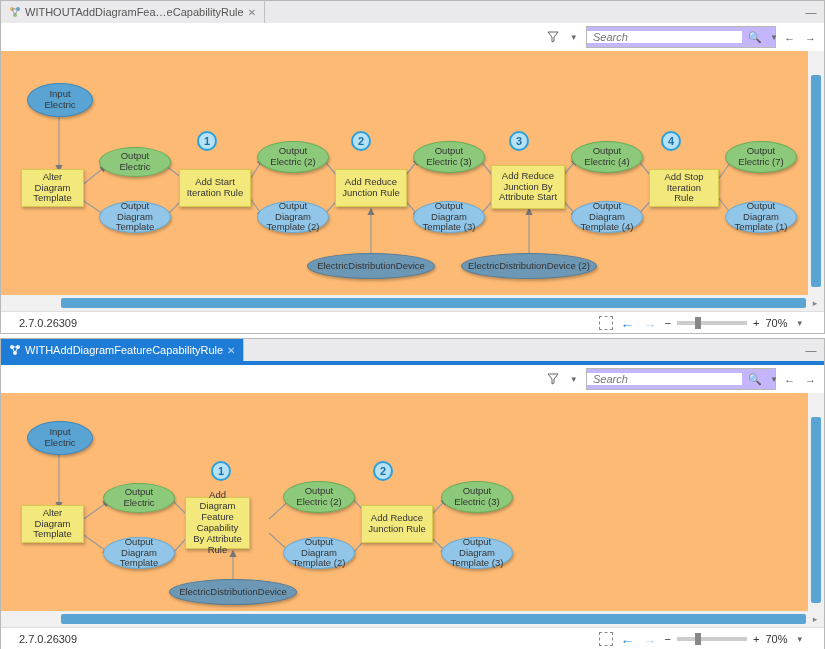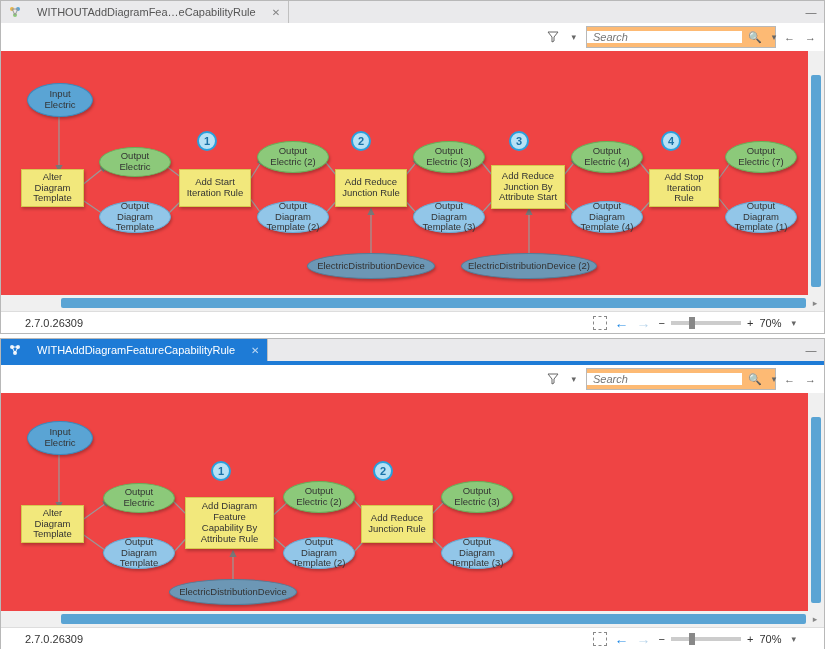--- a/index.html
+++ b/index.html
@@ -1,50 +1,50 @@
 <!DOCTYPE html>
 <html><head>
 <meta charset="utf-8">
 <style>
   *{box-sizing:border-box}
   body{margin:0;font-family:"Segoe UI",Arial,sans-serif;font-size:11px;color:#333;background:#fff;width:825px}
   .panel{border:1px solid #b8b8b8;background:#fff;position:relative}
   .tabbar{height:22px;background:#eaeaec;display:flex;align-items:stretch;position:relative}
-  .tab{display:flex;align-items:center;padding:0 8px;border-right:1px solid #c0c0c0;font-size:11px;gap:16px;cursor:pointer}
+  .tab{display:flex;align-items:center;padding:0 8px;border-right:1px solid #c0c0c0;font-size:11px;gap:4px;cursor:pointer}
   .tab.inactive{background:transparent;color:#555}
   .tab.active{background:#1e7bd6;color:#fff}
   .tab .x{font-size:10px;opacity:.7}
   .tab-icon{width:12px;height:12px;display:inline-block}
   .tab-icon svg{display:block}
   .minbtn{position:absolute;right:4px;top:0;width:18px;height:22px;display:flex;align-items:center;justify-content:center;color:#666}
   .active-stripe{height:4px;background:#1e7bd6}
   .toolbar{height:28px;display:flex;align-items:center;justify-content:flex-end;padding:4px 6px;gap:6px}
   .filter-icn{color:#666;padding:0 2px;display:flex;align-items:center}
-  .search{display:flex;align-items:center;border:1px solid #b8b8b8;height:22px;width:190px;background:#fdba74}
+  .search{display:flex;align-items:center;border:1px solid #b8b8b8;height:22px;width:190px;background:#c4b5fd}
   .search input{flex:1;border:none;outline:none;font-size:11px;padding:0 6px;color:#777;font-style:italic}
   .mag{padding:0 6px;color:#555}
   .drop{padding:0 4px;color:#666;font-size:9px}
   .arrow{color:#555;padding:0 2px}
   .canvas-wrap{position:relative;overflow:hidden}
-  .canvas{position:relative;height:264px;background:#ef4444}
+  .canvas{position:relative;height:264px;background:#fdba74}
   svg.links{position:absolute;left:0;top:0;width:100%;height:100%;pointer-events:none}
   .node{position:absolute;display:flex;align-items:center;justify-content:center;text-align:center;font-size:9.5px;line-height:1.15;padding:4px 6px;color:#333;box-shadow:1px 2px 3px rgba(0,0,0,.25)}
   .ellipse{border-radius:50%}
   .blue{background:#5aa4d4;border:1px solid #3d89bc}
   .lblue{background:#92c6e8;border:1px solid #6aabd4}
   .green{background:#8cc97a;border:1px solid #6aae59}
   .yellow{background:#f2e87c;border:1px solid #d6c94f;border-radius:0}
   .slate{background:#6c97b5;border:1px solid #547d99;color:#333}
   .badge{position:absolute;width:20px;height:20px;border:2px solid #29a0dd;background:#b7e1f5;color:#1b72a8;border-radius:50%;display:flex;align-items:center;justify-content:center;font-weight:bold;font-size:11px;z-index:5}
   .hscroll{height:16px;background:#f0f0f0;display:flex;align-items:center;position:relative}
   .hscroll .thumb{position:absolute;left:60px;right:18px;height:10px;top:3px;background:#5aa4d4;border-radius:2px}
   .hscroll .rbtn{position:absolute;right:0;width:18px;text-align:center;color:#888;font-size:9px}
   .vscroll{position:absolute;right:0;top:0;width:16px;bottom:0;background:#f0f0f0}
   .vscroll .thumb{position:absolute;left:3px;width:10px;top:24px;bottom:8px;background:#5aa4d4;border-radius:2px}
-  .status{height:22px;display:flex;align-items:center;justify-content:space-between;padding:0 24px;border-top:1px solid #ddd;font-size:11px;color:#333;background:#fff}
+  .status{height:22px;display:flex;align-items:center;justify-content:space-between;padding:0 18px;border-top:1px solid #ddd;font-size:11px;color:#333;background:#fff}
   .status-right{display:flex;align-items:center;gap:8px}
   .nav-arrow{color:#1e88e5;font-weight:bold;font-size:14px}
   .nav-arrow.dim{color:#b8d4ea}
   .zoom{display:flex;align-items:center;gap:6px}
   .zoom .track{width:70px;height:4px;background:#ccc;position:relative}
   .zoom .handle{position:absolute;left:18px;top:-4px;width:6px;height:12px;background:#888}
   .sep{height:4px;background:#fff}
 </style>
 </head>
 <body>
@@ -233,21 +233,21 @@
             <path d="M426 140 L446 160"></path>
         </g>
       </svg>
 
       <div class="node ellipse blue" style="left:26px;top:28px;width:66px;height:34px">Input Electric</div>
       <div class="node yellow" style="left:20px;top:112px;width:63px;height:38px">Alter Diagram Template</div>
       <div class="node ellipse green" style="left:102px;top:90px;width:72px;height:30px">Output Electric</div>
       <div class="node ellipse lblue" style="left:102px;top:144px;width:72px;height:32px">Output Diagram Template</div>
 
       <div class="badge" style="left:210px;top:68px">1</div>
-      <div class="node yellow" style="left:184px;top:104px;width:89px;height:52px">Add Diagram Feature Capability By Attribute Rule</div>
+      <div class="node yellow" style="left:184px;top:104px;width:65px;height:52px">Add Diagram Feature Capability By Attribute Rule</div>
       <div class="node ellipse green" style="left:282px;top:88px;width:72px;height:32px">Output Electric (2)</div>
       <div class="node ellipse lblue" style="left:282px;top:144px;width:72px;height:32px">Output Diagram Template (2)</div>
       <div class="node ellipse slate" style="left:168px;top:186px;width:128px;height:26px">ElectricDistributionDevice</div>
 
       <div class="badge" style="left:372px;top:68px">2</div>
       <div class="node yellow" style="left:360px;top:112px;width:72px;height:38px">Add Reduce Junction Rule</div>
       <div class="node ellipse green" style="left:440px;top:88px;width:72px;height:32px">Output Electric (3)</div>
       <div class="node ellipse lblue" style="left:440px;top:144px;width:72px;height:32px">Output Diagram Template (3)</div>
 
       <div class="vscroll">

